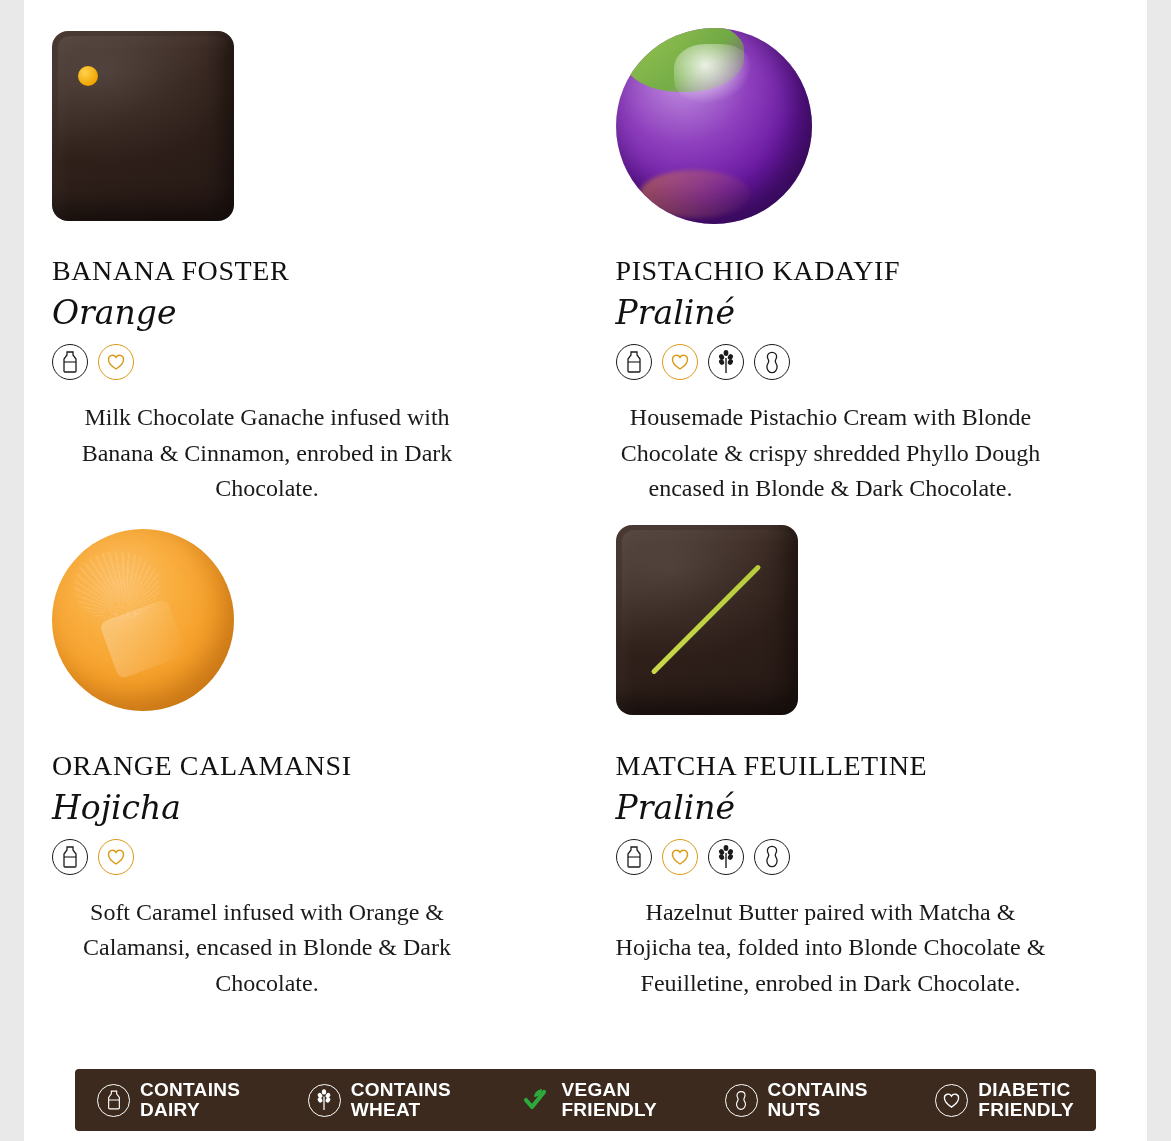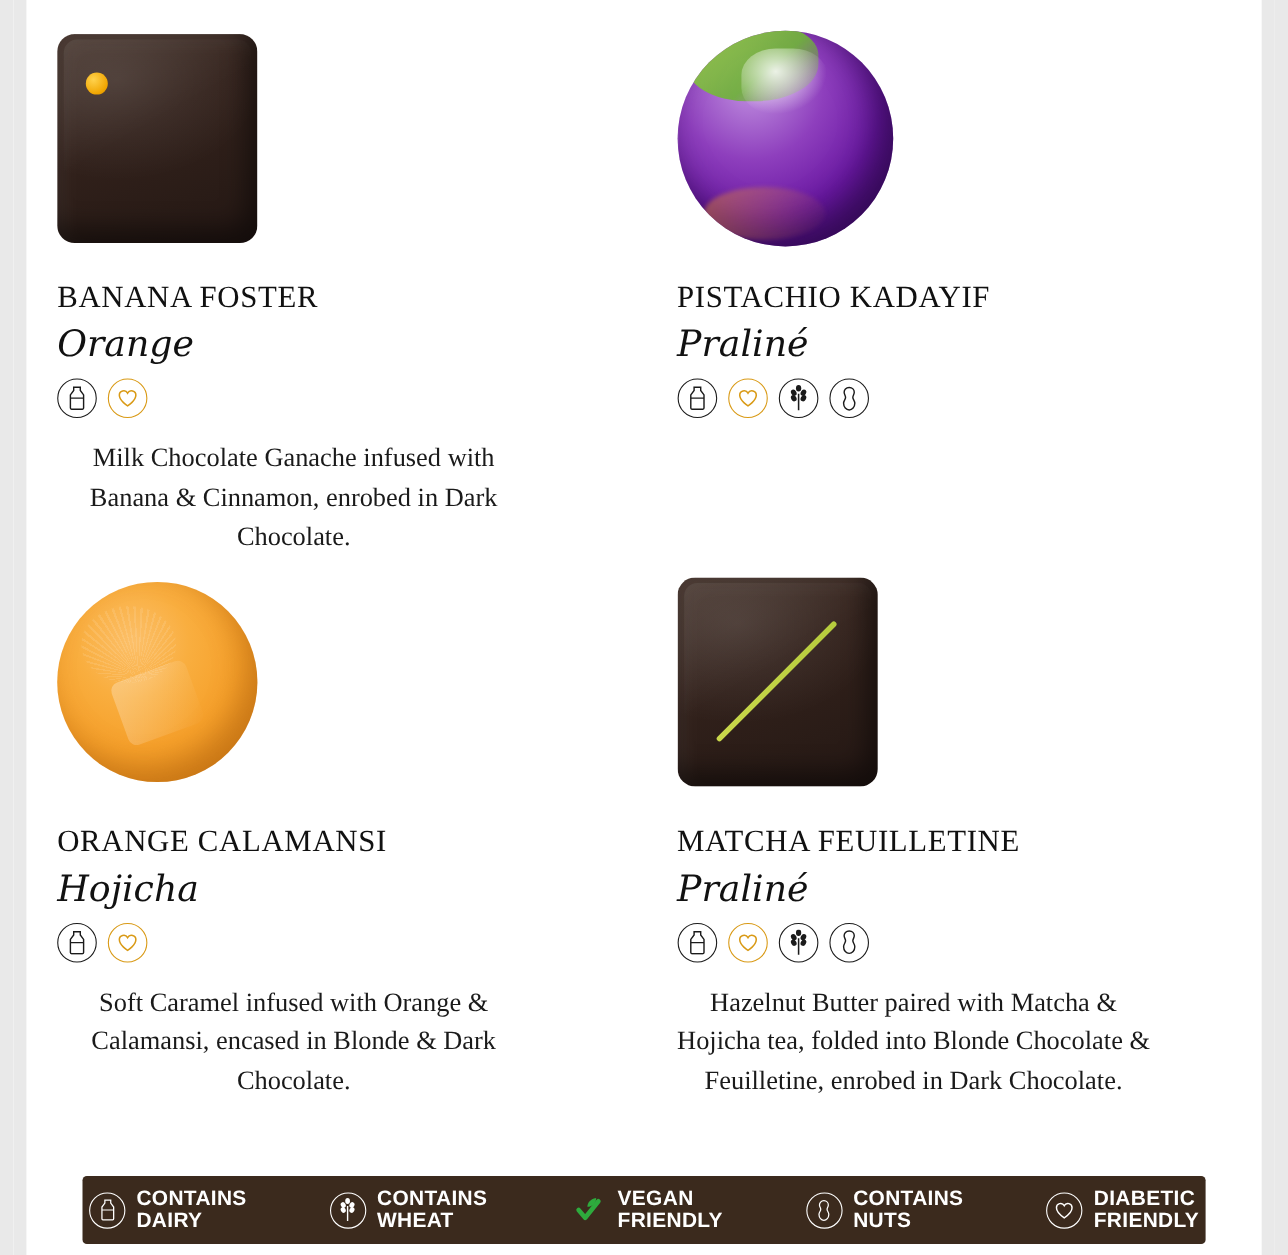--- a/index.html
+++ b/index.html
@@ -191,21 +191,21 @@
     position: absolute;
     left: 63px;
     right: 63px;
     bottom: 10px;
     background: #3b2a1d;
     border-radius: 4px;
     height: 62px;
     display: flex;
     align-items: center;
     justify-content: space-between;
-    padding: 0 6px;
+    padding: 0 22px;
     box-sizing: border-box;
   }
   .legend-item {
     display: flex;
     align-items: center;
     gap: 10px;
     color: #ffffff;
   }
   .legend-badge {
     width: 33px; height: 33px;
@@ -299,20 +299,21 @@
               <ellipse cx="5.6" cy="12" rx="2.4" ry="3" fill="#1b1b1b" transform="rotate(-30 5.6 12)"></ellipse>
               <ellipse cx="14.4" cy="12" rx="2.4" ry="3" fill="#1b1b1b" transform="rotate(30 14.4 12)"></ellipse>
             </svg>
         </span>
         <span class="icon-badge">
           <svg width="16" height="23" viewBox="0 0 16 23">
               <path d="M8 1.3c3 0 4.6 2.2 4.6 4.4 0 1.8-1.3 2.9-1.3 4.6 0 1.8 1.8 2.8 1.8 5.4 0 3.4-2.4 6-5.1 6s-5.1-2.6-5.1-6c0-2.6 1.8-3.6 1.8-5.4 0-1.7-1.3-2.8-1.3-4.6C3.4 3.5 5 1.3 8 1.3z" fill="none" stroke="#1b1b1b" stroke-width="1.3"></path>
             </svg>
         </span>
       </div>
+      <div class="desc">Housemade Pistachio Cream with Blonde Chocolate &amp; crispy shredded Phyllo Dough encased in Blonde &amp; Dark Chocolate.</div>
     </div>
 
     <div class="card">
       <div class="choc-wrap">
         <div class="sphere-orange">
           <div class="fan"></div>
           <div class="sheen"></div>
         </div>
       </div>
       <div class="name">ORANGE CALAMANSI</div>

